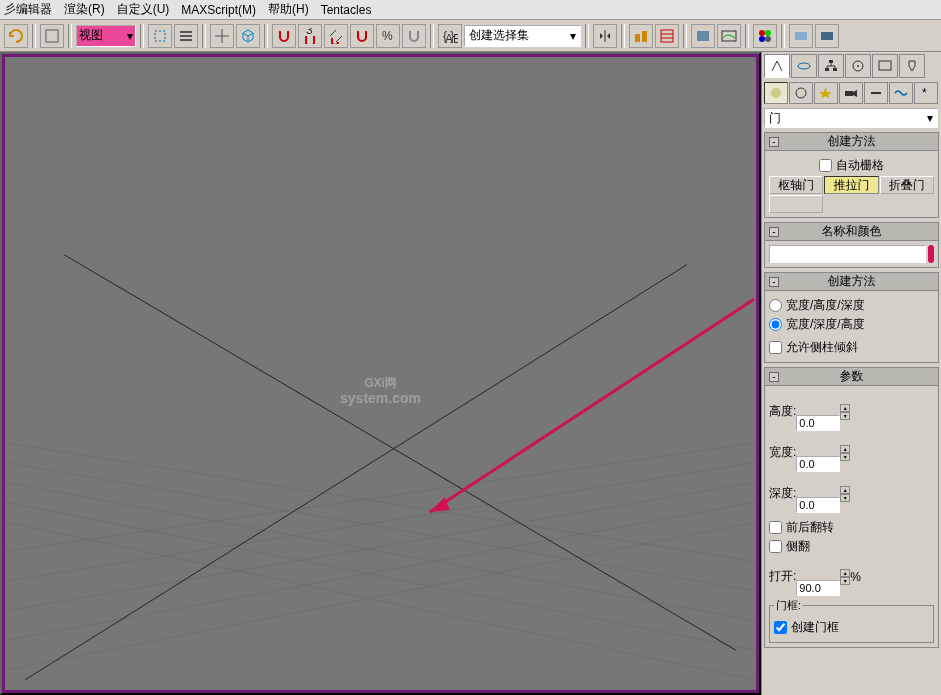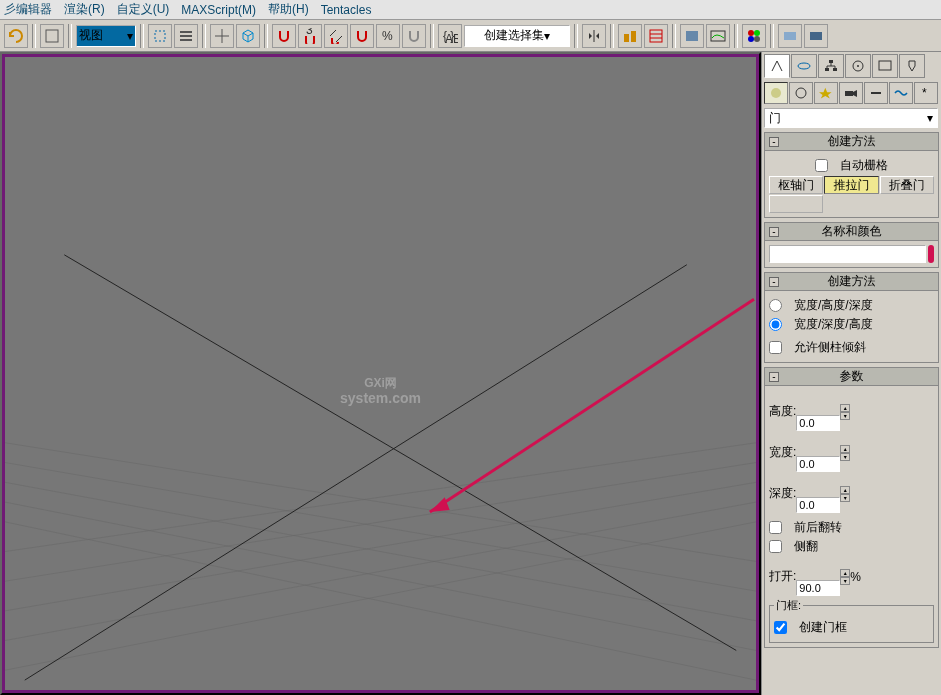--- a/index.html
+++ b/index.html
@@ -1,26 +1,26 @@
 <!DOCTYPE html>
 <html><head>
 <meta charset="utf-8">
 <style>
 * { box-sizing: border-box; margin: 0; padding: 0; font-family: "SimSun", "宋体", sans-serif; font-size: 12px; }
 body { background: #c0c0c0; width: 941px; height: 695px; overflow: hidden; position: relative; }
 
 .menubar { height: 20px; background: #e4e4e4; display: flex; align-items: center; padding: 0 4px; gap: 12px; border-bottom: 1px solid #999; }
-.menubar span { color: #0c4a6e; cursor: default; }
+.menubar span { color: #000000; cursor: default; }
 
 .toolbar { height: 32px; background: #d4d0c8; display: flex; align-items: center; padding: 0 4px; gap: 2px; border-bottom: 1px solid #888; }
 .tb-btn { width: 24px; height: 24px; border: 1px solid #999; background: #d4d0c8; display: flex; align-items: center; justify-content: center; cursor: pointer; }
 .tb-btn svg { width: 16px; height: 16px; }
 .tb-sep { width: 4px; height: 24px; border-left: 1px solid #888; border-right: 1px solid #fff; margin: 0 2px; }
-.rotate-select { height: 22px; border: 1px inset #fff; background: #0369a1; padding: 0 2px; display: flex; align-items: center; width: 60px; justify-content: space-between; }
-.select-combo { height: 22px; border: 1px inset #fff; background: #fff; padding: 0 4px; display: flex; align-items: center; width: 106px; justify-content: center; }
+.rotate-select { height: 22px; border: 1px inset #fff; background: #ec4899; padding: 0 2px; display: flex; align-items: center; width: 60px; justify-content: space-between; }
+.select-combo { height: 22px; border: 1px inset #fff; background: #fff; padding: 0 4px; display: flex; align-items: center; width: 117px; justify-content: space-between; }
 
 .main-area { display: flex; height: 643px; }
 .viewport-wrap { flex: 1; position: relative; background: #777; border: 2px solid #000; border-top-color: #666; border-left-color: #666; }
 .viewport { width: 100%; height: 100%; position: relative; border: 3px solid #701a75; text-align: center; }
 .viewport svg { position: absolute; top: 0; left: 0; width: 100%; height: 100%; }
 .watermark { position: absolute; top: 50%; left: 50%; transform: translate(-50%, -50%); color: rgba(200,200,200,0.5); font-size: 48px; font-weight: bold; font-family: Arial; pointer-events: none; }
 .watermark .sub { font-size: 14px; display: block; margin-top: -8px; }
 .arrow-annotation { position: absolute; top: 0; left: 0; width: 100%; height: 100%; pointer-events: none; }
 
 .cmd-panel { width: 180px; background: #d4d0c8; border-left: 1px solid #888; padding: 2px; overflow: hidden; }
@@ -32,21 +32,21 @@
 .cat-btn { width: 24px; height: 22px; border: 1px solid #888; background: #d4d0c8; display: flex; align-items: center; justify-content: center; }
 .cat-btn.active { background: #e8e8d0; border: 1px inset #888; }
 
 .cat-dropdown { width: 174px; height: 20px; border: 1px inset #fff; background: #fff; padding: 0 4px; display: flex; align-items: center; justify-content: space-between; margin-bottom: 4px; }
 
 .rollout { border: 1px solid #888; margin-bottom: 4px; background: #d4d0c8; }
 .rollout-header { height: 18px; background: #b8b8b0; display: flex; align-items: center; justify-content: center; position: relative; border-bottom: 1px solid #888; }
 .rollout-header .minus { position: absolute; left: 4px; width: 10px; height: 10px; border: 1px solid #666; background: #d4d0c8; display: flex; align-items: center; justify-content: center; font-size: 10px; line-height: 8px; }
 .rollout-body { padding: 4px; }
 
-.check-row { display: flex; align-items: center; gap: 12px; margin: 2px 0; }
+.check-row { display: flex; align-items: center; gap: 4px; margin: 2px 0; }
 .check-row input[type=checkbox], .check-row input[type=radio] { margin: 0; }
 
 .type-grid { display: grid; grid-template-columns: 1fr 1fr 1fr; gap: 1px; }
 .type-btn { height: 18px; border: 1px outset #fff; background: #d4d0c8; display: flex; align-items: center; justify-content: center; cursor: pointer; }
 .type-btn.active { background: #f0e890; border: 1px inset #888; }
 
 .name-row { display: flex; gap: 2px; align-items: center; }
 .name-input { flex: 1; height: 18px; border: 1px inset #fff; background: #fff; }
 .color-swatch { width: 18px; height: 18px; background: #8888cc; border: 3px solid #d01050; border-radius: 4px; }
 

